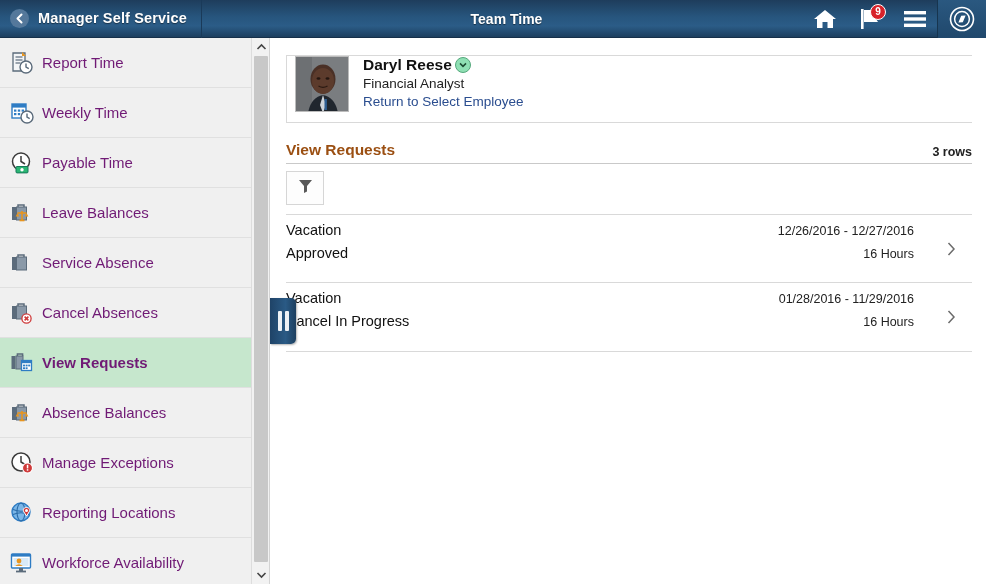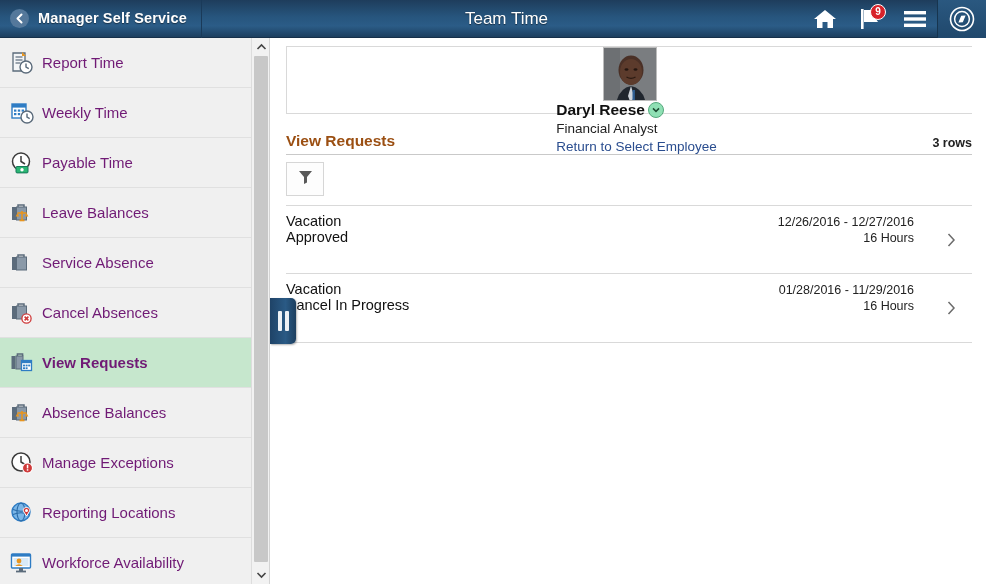--- a/index.html
+++ b/index.html
@@ -36,21 +36,21 @@
   .back-circle svg { display:block; }
   .back-label {
     color: #ffffff; font-size: 14.5px; font-weight: bold;
     letter-spacing: .15px;
     text-shadow: 0 1px 1px rgba(0,0,0,.45);
     white-space: nowrap;
   }
   .header-title {
     position: absolute; left: 0; right: 0; top: 0; bottom: 0;
     display: flex; align-items: center; justify-content: center;
-    color: #ffffff; font-size: 17px; font-weight: normal;
+    color: #ffffff; font-size: 14px; font-weight: bold;
     text-shadow: 0 1px 1px rgba(0,0,0,.5);
     pointer-events: none;
     padding-left: 27px;
   }
   .header-icons {
     margin-left: auto; display: flex; align-items: center;
     height: 38px; position: relative; z-index: 2;
   }
   .hicon {
     width: 45px; height: 38px;
@@ -130,29 +130,28 @@
     background: linear-gradient(to right, #1f4367, #2a5a85 60%, #1d3f5f);
     border-radius: 0 5px 5px 0;
     display: flex; align-items: center; justify-content: center;
     gap: 3px; cursor: pointer; z-index: 10;
     box-shadow: 1px 1px 2px rgba(0,0,0,.3);
   }
   .splitter i { display:block; width:4px; height:20px; background:#eef2f6; border-radius:1px; }
 
   
   .emp-card {
-    margin: 8px 0 0 16px;
+    margin: 17px 0 0 16px;
     border: 1px solid #d9d9d9;
     border-right: none; border-left: 1px solid #d9d9d9;
     width: 686px;
     height: 68px;
-    display: flex; align-items: center;
+    display: flex; 
     padding: 0 8px;
     background: #fff;
-    flex-direction: column;
   }
   .emp-photo {
     width: 54px; height: 56px; flex: 0 0 54px;
     border: 1px solid #bcbcbc;
     overflow: hidden; position: relative;
     background: #6b6d70;
   }
   .emp-info { margin-left: 14px; }
   .emp-name-row { display: flex; align-items: center; }
   .emp-name {
@@ -196,21 +195,21 @@
     position: relative;
     height: 69px;
     border-bottom: 1px solid #d9d9d9;
     cursor: pointer;
     padding-top: 7px;
   }
   .req-row:first-child { border-top: 1px solid #d9d9d9; }
   .req-line { display: flex; justify-content: space-between; align-items: baseline; padding-right: 58px; }
   .req-type { font-size: 14.5px; font-weight: normal; color: #111; }
   .req-dates { font-size: 12.5px; color: #222; }
-  .req-line2 { margin-top: 0; }
+  .req-line2 { margin-top: 7px; }
   .req-status { font-size: 14.5px; color: #111; }
   .req-hours { font-size: 12.5px; color: #222; }
   .row-chev {
     position: absolute; right: 10px; top: 50%; transform: translateY(-50%);
     width: 16px; height: 16px;
   }
 </style>
 </head>
 <body>
 

